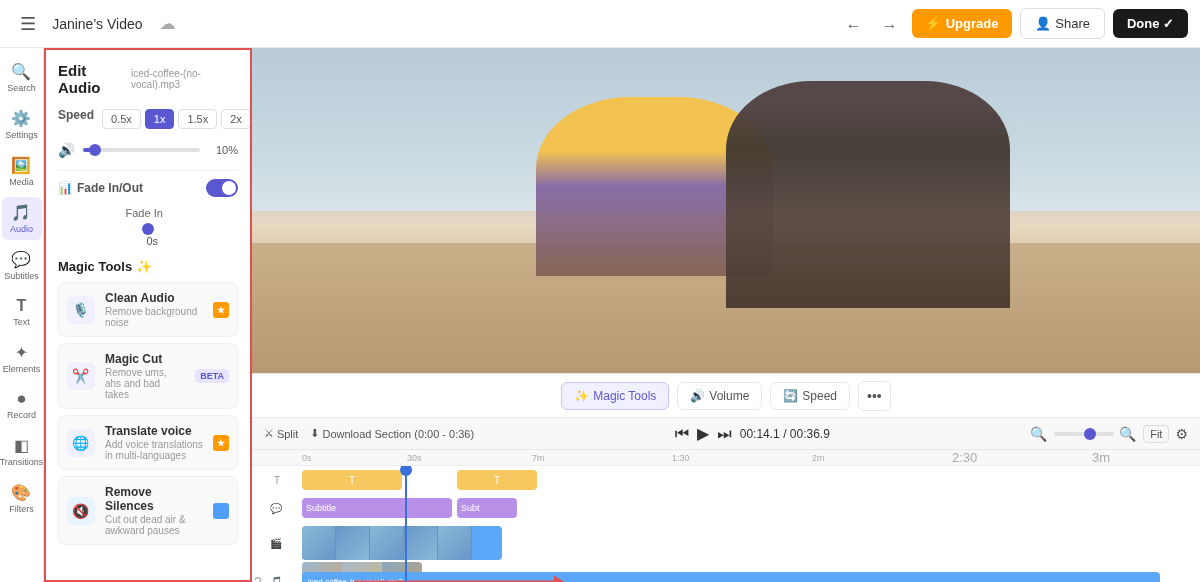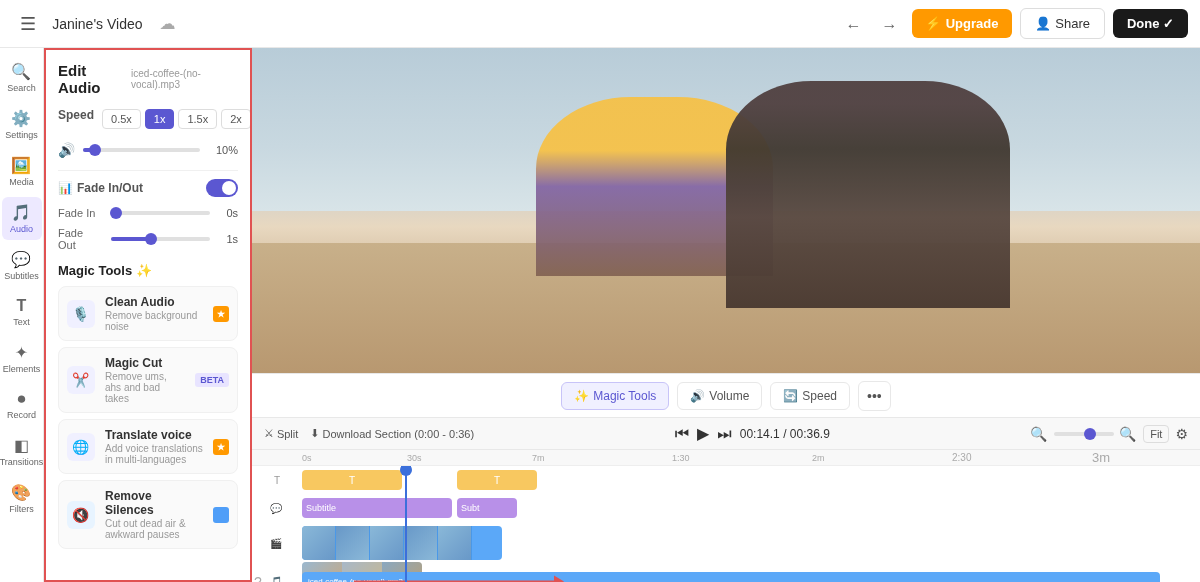--- a/index.html
+++ b/index.html
@@ -46,21 +46,21 @@
     .vol-value { font-size: 11px; color: #555; width: 30px; text-align: right; }
 
     
     .divider { border: none; border-top: 1px solid #f0f0f0; margin: 8px 0; }
 
     
     .fade-header { display: flex; align-items: center; justify-content: space-between; margin-bottom: 10px; }
     .fade-title { font-size: 12px; color: #555; font-weight: 600; display: flex; align-items: center; gap: 4px; }
     .toggle { width: 32px; height: 18px; background: #5b57d1; border-radius: 9px; position: relative; cursor: pointer; }
     .toggle-thumb { width: 14px; height: 14px; background: #fff; border-radius: 50%; position: absolute; top: 2px; right: 2px; }
-    .fade-row { display: flex; align-items: center; gap: 8px; margin-bottom: 8px; }
+    .fade-row { display: flex; align-items: center; gap: 8px; margin-bottom: 8px; flex-direction: column; }
     .fade-label { font-size: 11px; color: #666; width: 45px; }
     .fade-value { font-size: 11px; color: #555; width: 20px; text-align: right; }
 
     
     .magic-tools-title { font-size: 13px; font-weight: 700; color: #222; display: flex; align-items: center; gap: 4px; margin: 12px 0 8px; }
     .magic-tool-item { display: flex; align-items: center; gap: 10px; padding: 8px; border-radius: 8px; border: 1px solid #f0f0f0; margin-bottom: 6px; cursor: pointer; background: #fafafa; }
     .magic-tool-icon { width: 28px; height: 28px; background: #f0f0ff; border-radius: 6px; display: flex; align-items: center; justify-content: center; font-size: 14px; flex-shrink: 0; }
     .magic-tool-text { flex: 1; }
     .magic-tool-name { font-size: 12px; font-weight: 600; color: #333; }
     .magic-tool-desc { font-size: 10px; color: #999; margin-top: 1px; }
@@ -207,28 +207,20 @@
 
     <div class="fade-row">
       <span class="fade-label">Fade In</span>
       <div class="slider-track" style="position:relative; height:4px; background:#e0e0e0; border-radius:2px; flex:1;">
         <div class="slider-fill" style="width:5%;"></div>
         <div class="slider-thumb" style="left:5%;"></div>
       </div>
       <span class="fade-value">0s</span>
     </div>
 
-    <div class="fade-row">
-      <span class="fade-label">Fade Out</span>
-      <div class="slider-track" style="position:relative; height:4px; background:#e0e0e0; border-radius:2px; flex:1;">
-        <div class="slider-fill" style="width:40%;"></div>
-        <div class="slider-thumb" style="left:40%;"></div>
-      </div>
-      <span class="fade-value">1s</span>
-    </div>
 
     <div class="magic-tools-title">
       <span>Magic Tools</span>
       <span>✨</span>
     </div>
 
     <div class="magic-tool-item">
       <div class="magic-tool-icon" style="background:#f0f0ff;">🎙️</div>
       <div class="magic-tool-text">
         <div class="magic-tool-name">Clean Audio</div>
@@ -334,21 +326,21 @@
           <span style="cursor:pointer; font-size:14px;">⚙</span>
         </div>
       </div>
 
       <div class="timeline-ruler" style="position:relative; height:16px; background:#f8f8f8; border-bottom:1px solid #eee;">
         <span style="position:absolute; left:50px; font-size:9px; color:#aaa;">0s</span>
         <span style="position:absolute; left:155px; font-size:9px; color:#aaa;">30s</span>
         <span style="position:absolute; left:280px; font-size:9px; color:#aaa;">7m</span>
         <span style="position:absolute; left:420px; font-size:9px; color:#aaa;">1:30</span>
         <span style="position:absolute; left:560px; font-size:9px; color:#aaa;">2m</span>
-        <span style="position:absolute; left:700px; font-size:10px; color:#aaa;">2:30</span>
+        <span style="position:absolute; left:700px; font-size:13px; color:#aaa;">2:30</span>
         <span style="position:absolute; left:840px; font-size:13px; color:#aaa;">3m</span>
       </div>
 
       <div class="timeline-tracks" style="position:relative; overflow:hidden; height:130px;">
 
         <div class="playhead" style="position:absolute; top:0; bottom:0; left:153px; width:2px; background:#3b6fdb; z-index:10;">
           <div style="position:absolute; top:-2px; left:-5px; width:12px; height:12px; background:#3b6fdb; border-radius:50%;"></div>
         </div>
 
         <div style="display:flex; align-items:center; height:28px;">

